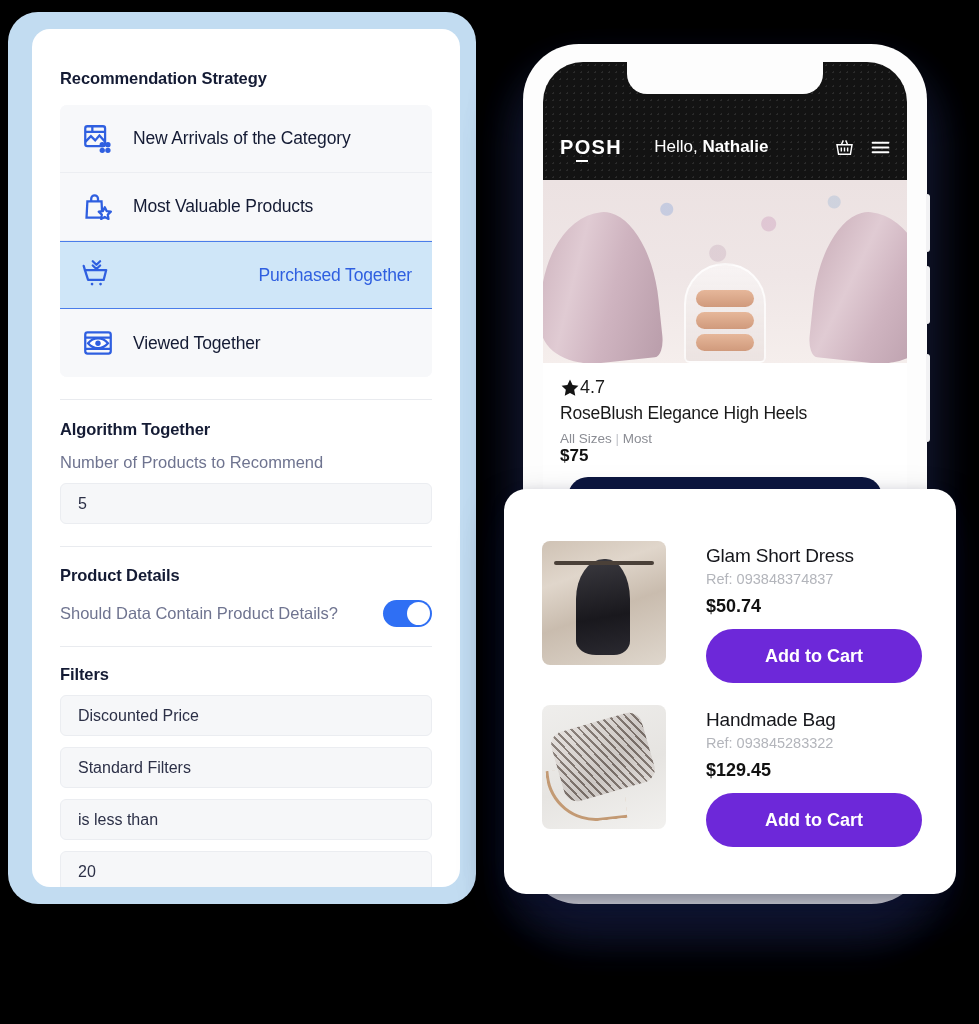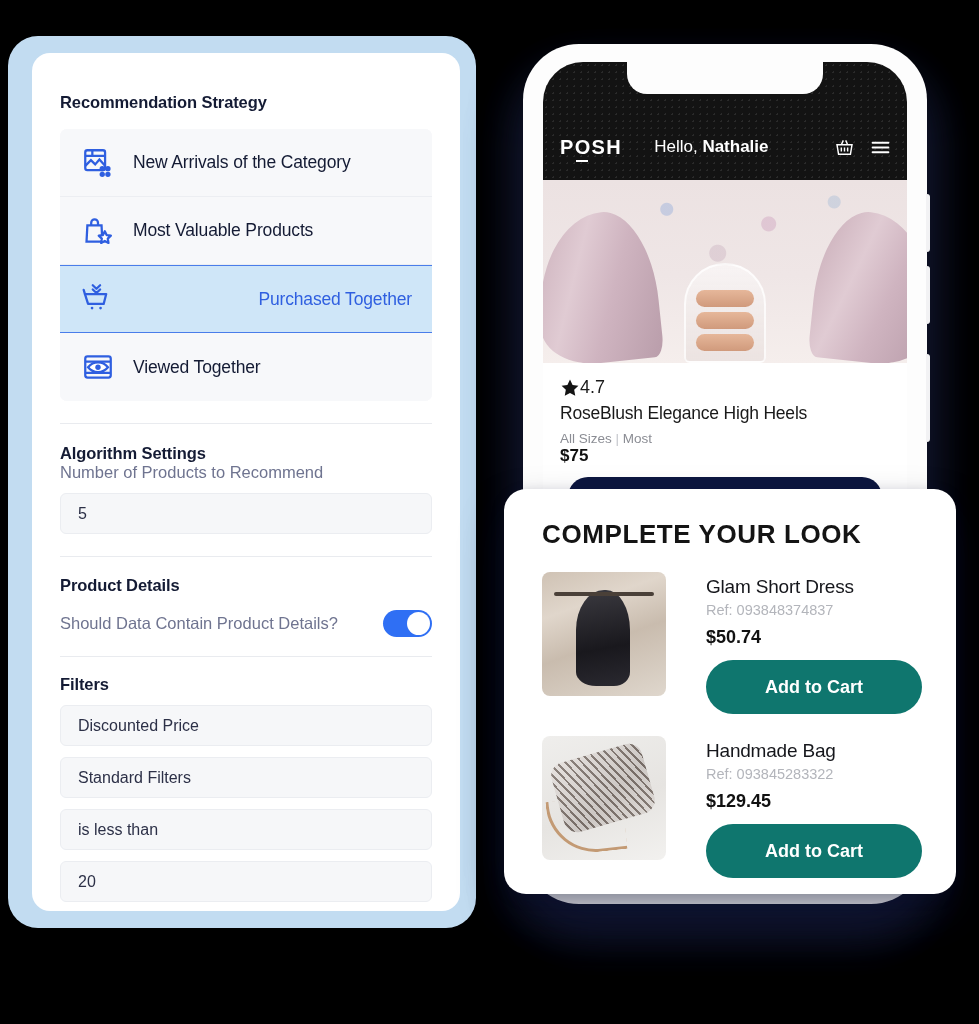--- a/index.html
+++ b/index.html
@@ -3,21 +3,21 @@
 <meta charset="utf-8">
 <style>
   * { margin:0; padding:0; box-sizing:border-box; }
   html,body { width:979px; height:1024px; background:#000; overflow:hidden; }
   body { font-family:"Liberation Sans","DejaVu Sans",sans-serif; -webkit-font-smoothing:antialiased; }
 
   #stage { position:relative; width:979px; height:1024px; background:#000; }
 
   
   .left-frame{
-    position:absolute; left:8px; top:36px; width:468px; height:892px;
+    position:absolute; left:8px; top:12px; width:468px; height:892px;
     background:#c2dcf1; border-radius:30px;
   }
   .left-card{
     position:absolute; left:24px; top:17px; width:428px; height:858px;
     background:#ffffff; border-radius:18px; overflow:hidden;
     padding:0 28px;
   }
   .sec-title{
     font-size:16.5px; font-weight:bold; color:#141b34; letter-spacing:-0.1px;
   }
@@ -182,21 +182,21 @@
     content:""; position:absolute; left:6px; top:62px; width:74px; height:52px;
     border:3px solid #c39a74; border-top:none; border-right:none;
     border-radius:0 0 0 50px; transform:rotate(-6deg);
   }
   .pdetails{ flex:1; padding-top:4px; min-width:0;}
   .pname{ font-size:19px; color:#15161b; letter-spacing:-.2px;}
   .pref{ font-size:14.5px; color:#b3b5bb; margin-top:4px;}
   .pamount{ font-size:18px; font-weight:bold; color:#111; margin-top:9px;}
   .addbtn{
     margin-top:12px; height:54px; width:100%; max-width:248px;
-    background:#0f766e; color:#fff; border:none; border-radius:28px;
+    background:#6d28d9; color:#fff; border:none; border-radius:28px;
     font-size:18px; font-weight:bold; cursor:pointer;
     font-family:"Liberation Sans","DejaVu Sans",sans-serif;
   }
 </style>
 </head>
 <body>
 
 <div id="stage">
 
   <div class="left-frame">
@@ -249,22 +249,22 @@
               <path d="M3 16.2h18"></path>
             <path d="M5 12.2s2.8-3.4 7-3.4 7 3.4 7 3.4-2.8 3.4-7 3.4-7-3.4-7-3.4z" fill="#fff"></path>
             <circle cx="12" cy="12.2" r="1.9" fill="#2f5fe0" stroke="none"></circle>
           </svg>
           <span class="lbl">Viewed Together</span>
         </div>
       </div>
 
       <div class="divider"></div>
 
-      <div style="margin-top:20px" class="sec-title">Algorithm Settings</div>
-      <div style="" class="sub-label">Number of Products to Recommend</div>
+      <div style="margin-top:20px" class="sec-title">Algorithm Together</div>
+      <div style="margin-top:14px" class="sub-label">Number of Products to Recommend</div>
       <div class="field">
         <span>5</span>
       </div>
 
       <div class="divider"></div>
 
       <div style="margin-top:19px" class="sec-title">Product Details</div>
 
       <div class="toggle-row">
         <span class="sub-label">Should Data Contain Product Details?</span>
@@ -356,21 +356,20 @@
           <span>Most</span>
         </div>
         <div class="pprice">$75</div>
         <div class="cta-peek"></div>
       </div>
 
     </div>
   </div>
 
   <div class="cyl">
-    <h2>COMPLETE YOUR LOOK</h2>
 
     <div class="prow">
       <div class="thumb dress"></div>
       <div class="pdetails">
         <div class="pname">Glam Short Dress</div>
         <div class="pref">Ref: 093848374837</div>
         <div class="pamount">$50.74</div>
         <button class="addbtn">Add to Cart</button>
       </div>
     </div>

